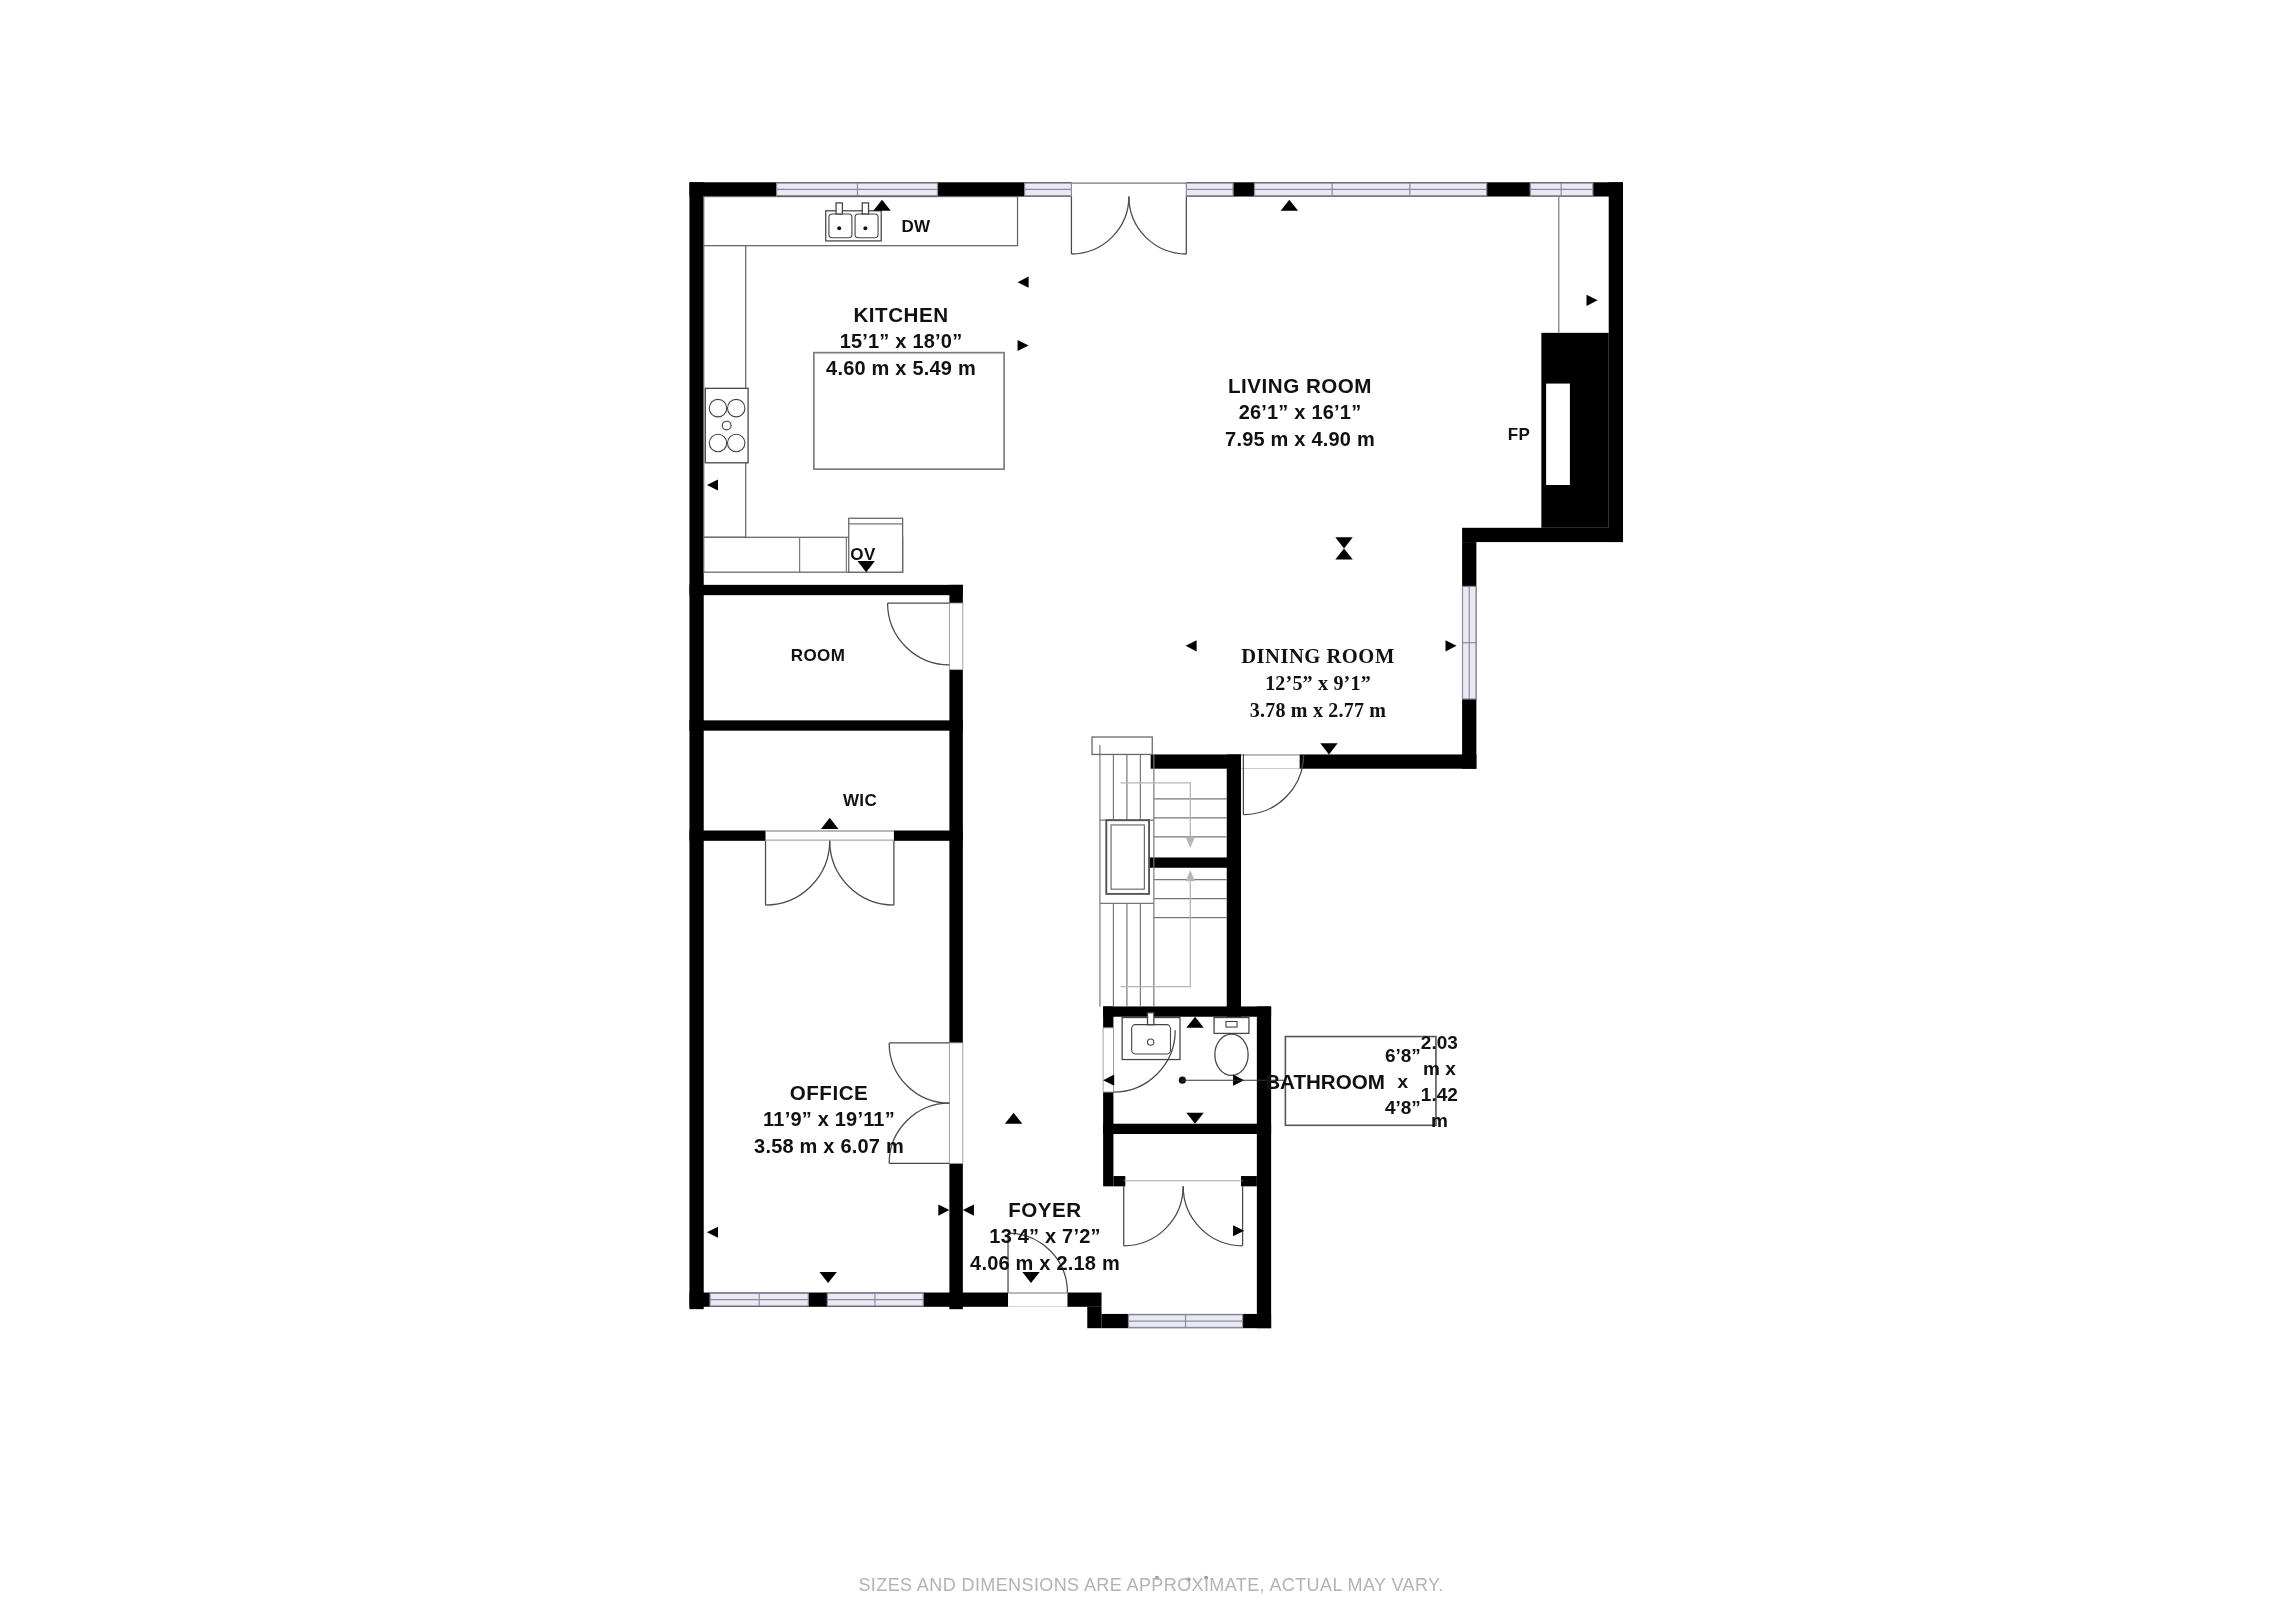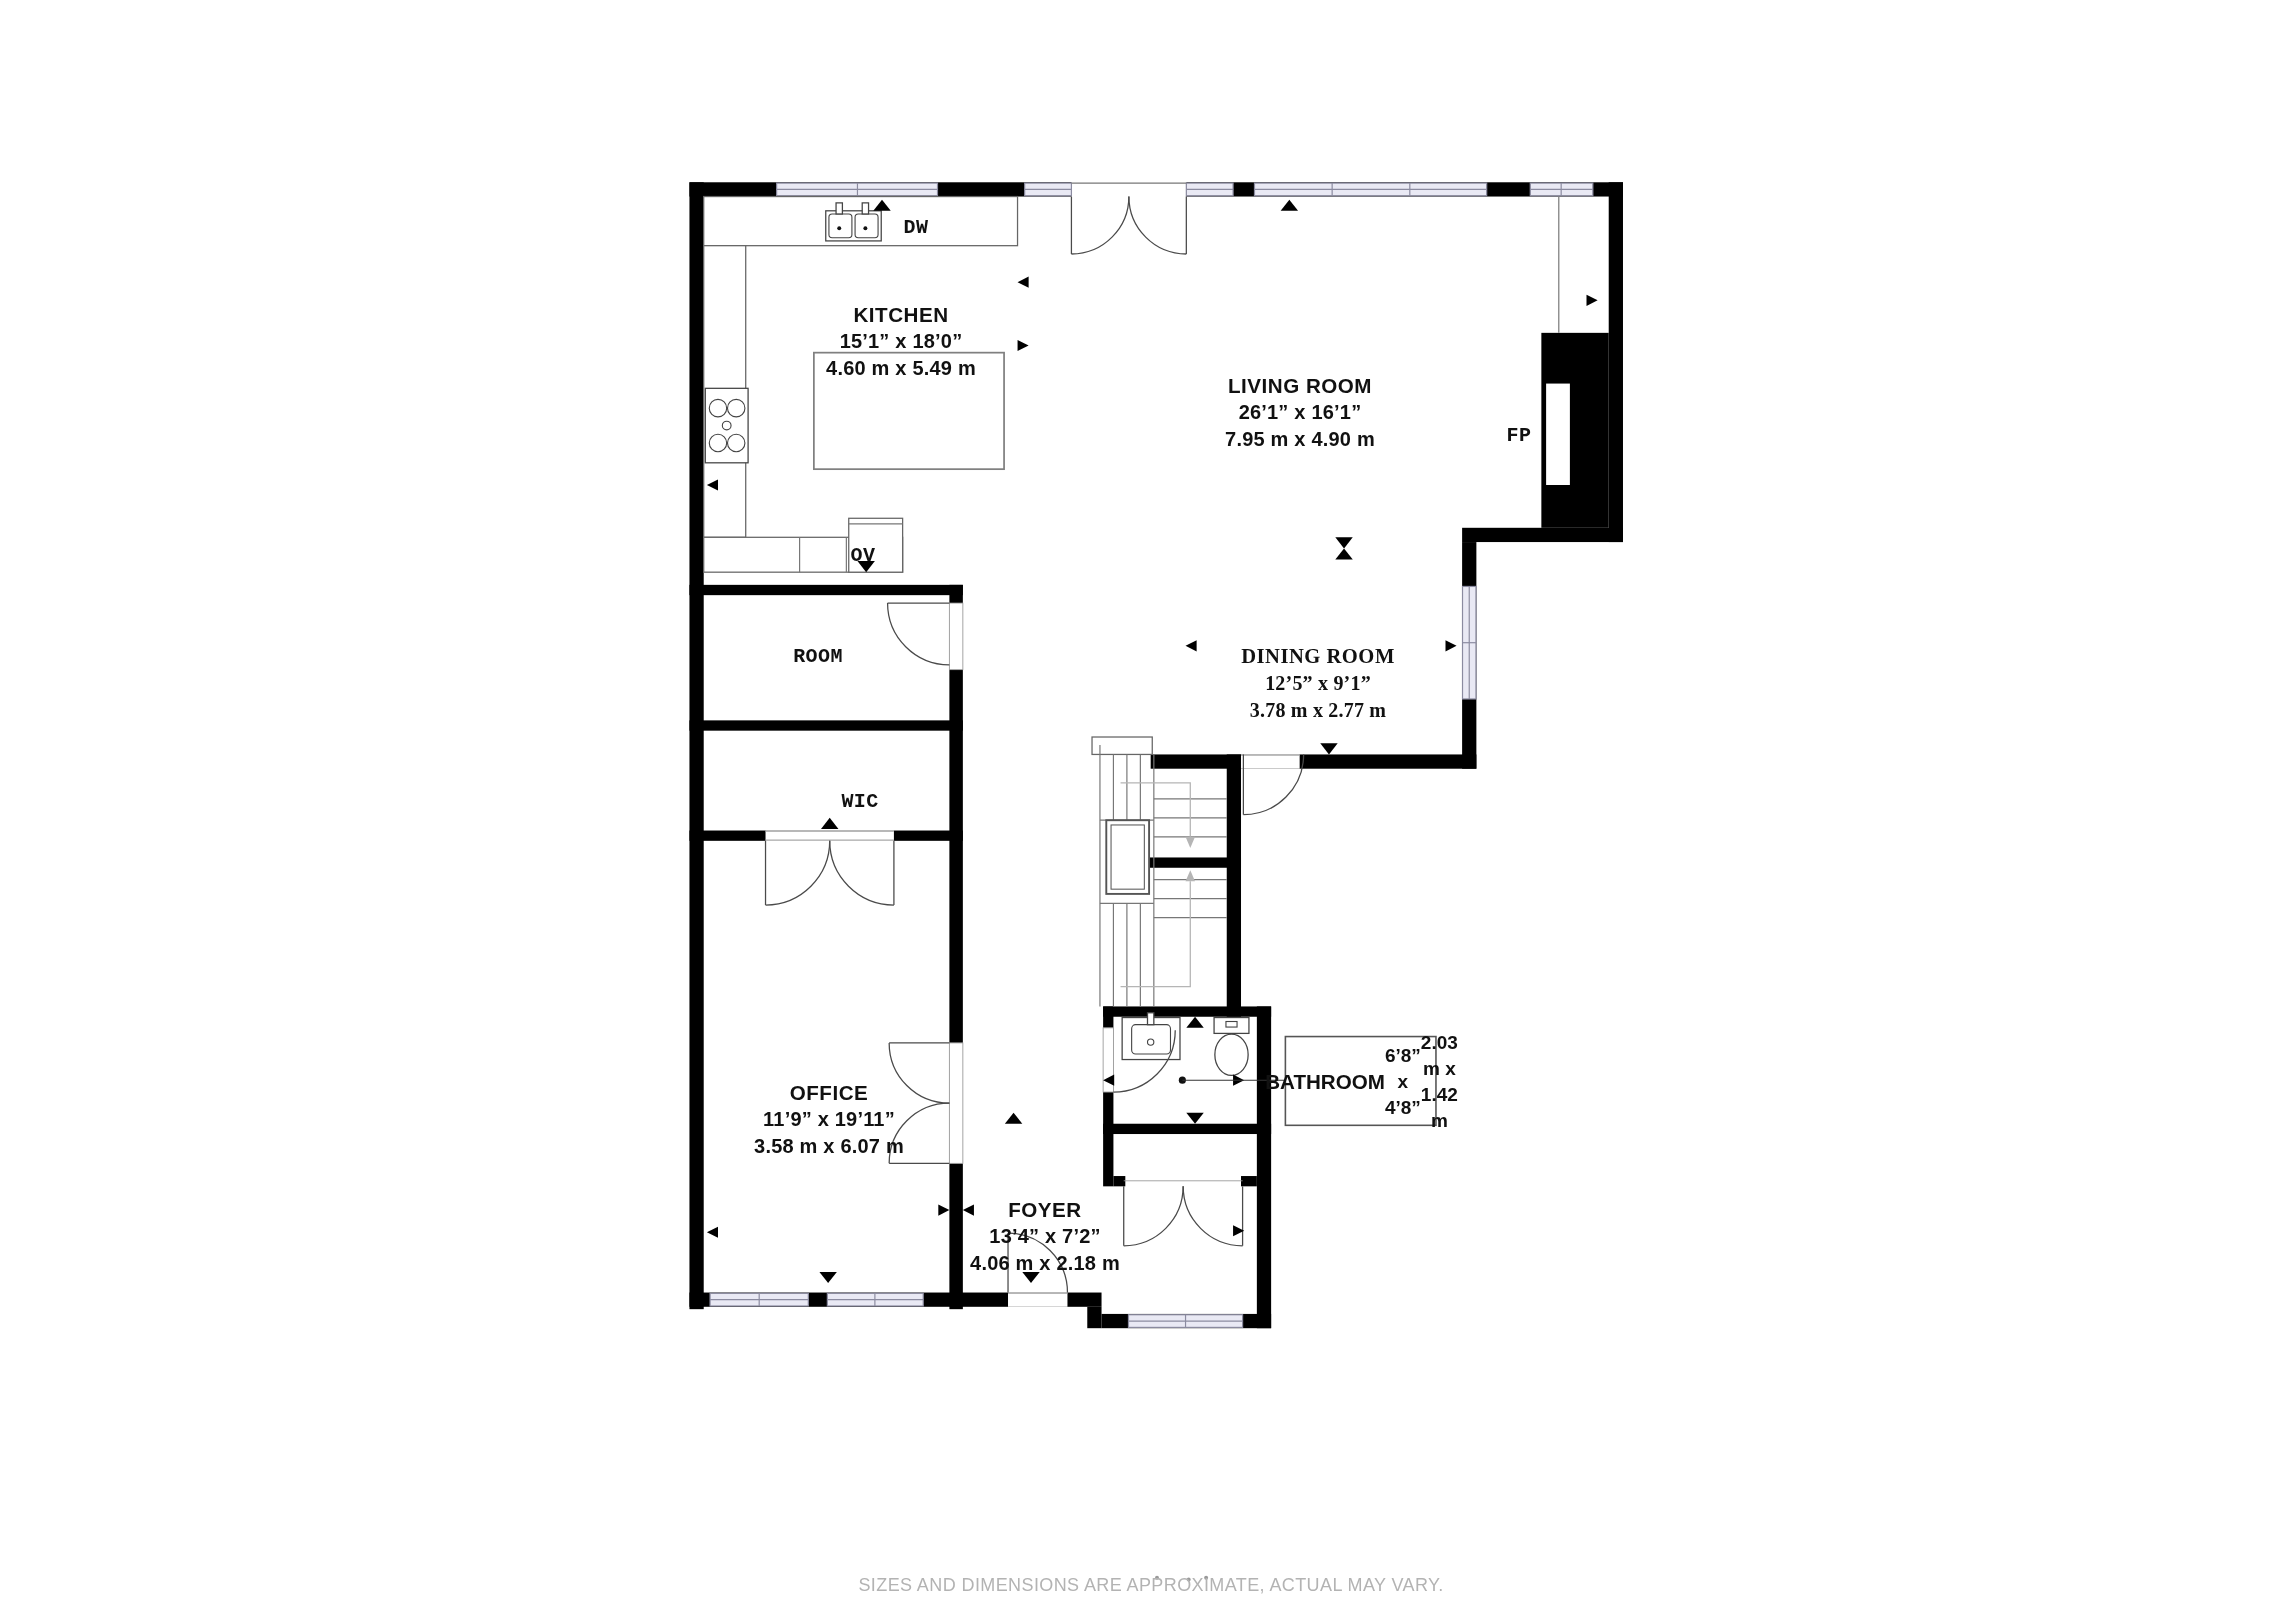--- a/index.html
+++ b/index.html
@@ -28,21 +28,21 @@
   .callout{fill:#ffffff;stroke:#555;stroke-width:2;}
   .leader{stroke:#333;stroke-width:1.3;fill:none;}
   .dot{fill:#111;stroke:none;}
   .logodot{fill:#9a9a9a;stroke:none;}
 
   .lbl{position:absolute;transform:translate(-50%,-50%);text-align:center;
        color:var(--label-text);white-space:nowrap;line-height:27px;margin-top:36px;}
   .lbl .nm{font-size:20.6px;font-weight:700;letter-spacing:0.5px;}
   .lbl .dim{font-size:20px;font-weight:600;letter-spacing:0.2px;}
   .tag{position:absolute;transform:translate(-50%,-50%);color:var(--label-text);
-       font-size:20px;font-weight:700;letter-spacing:0.4px;white-space:nowrap;font-family:Liberation Mono, monospace;}
+       font-size:17px;font-weight:700;letter-spacing:0.4px;white-space:nowrap;}
   .callout-text{position:absolute;left:1286px;top:1037px;width:151px;height:89px;
        display:flex;align-items:center;justify-content:center;
        text-align:center;color:var(--label-text);line-height:26px;}
   .callout-text .nm{font-size:20.6px;font-weight:700;}
   .callout-text .dim{font-size:19px;font-weight:600;}
   .floor-title{position:absolute;left:32.5px;top:1620px;font-size:26px;font-weight:400;
        color:var(--muted-text);letter-spacing:0.8px;}
   .disclaimer{position:absolute;left:1151px;top:1575px;transform:translateX(-50%);
        font-size:18px;font-weight:400;color:var(--disclaimer-text);letter-spacing:0.4px;
        white-space:nowrap;}

